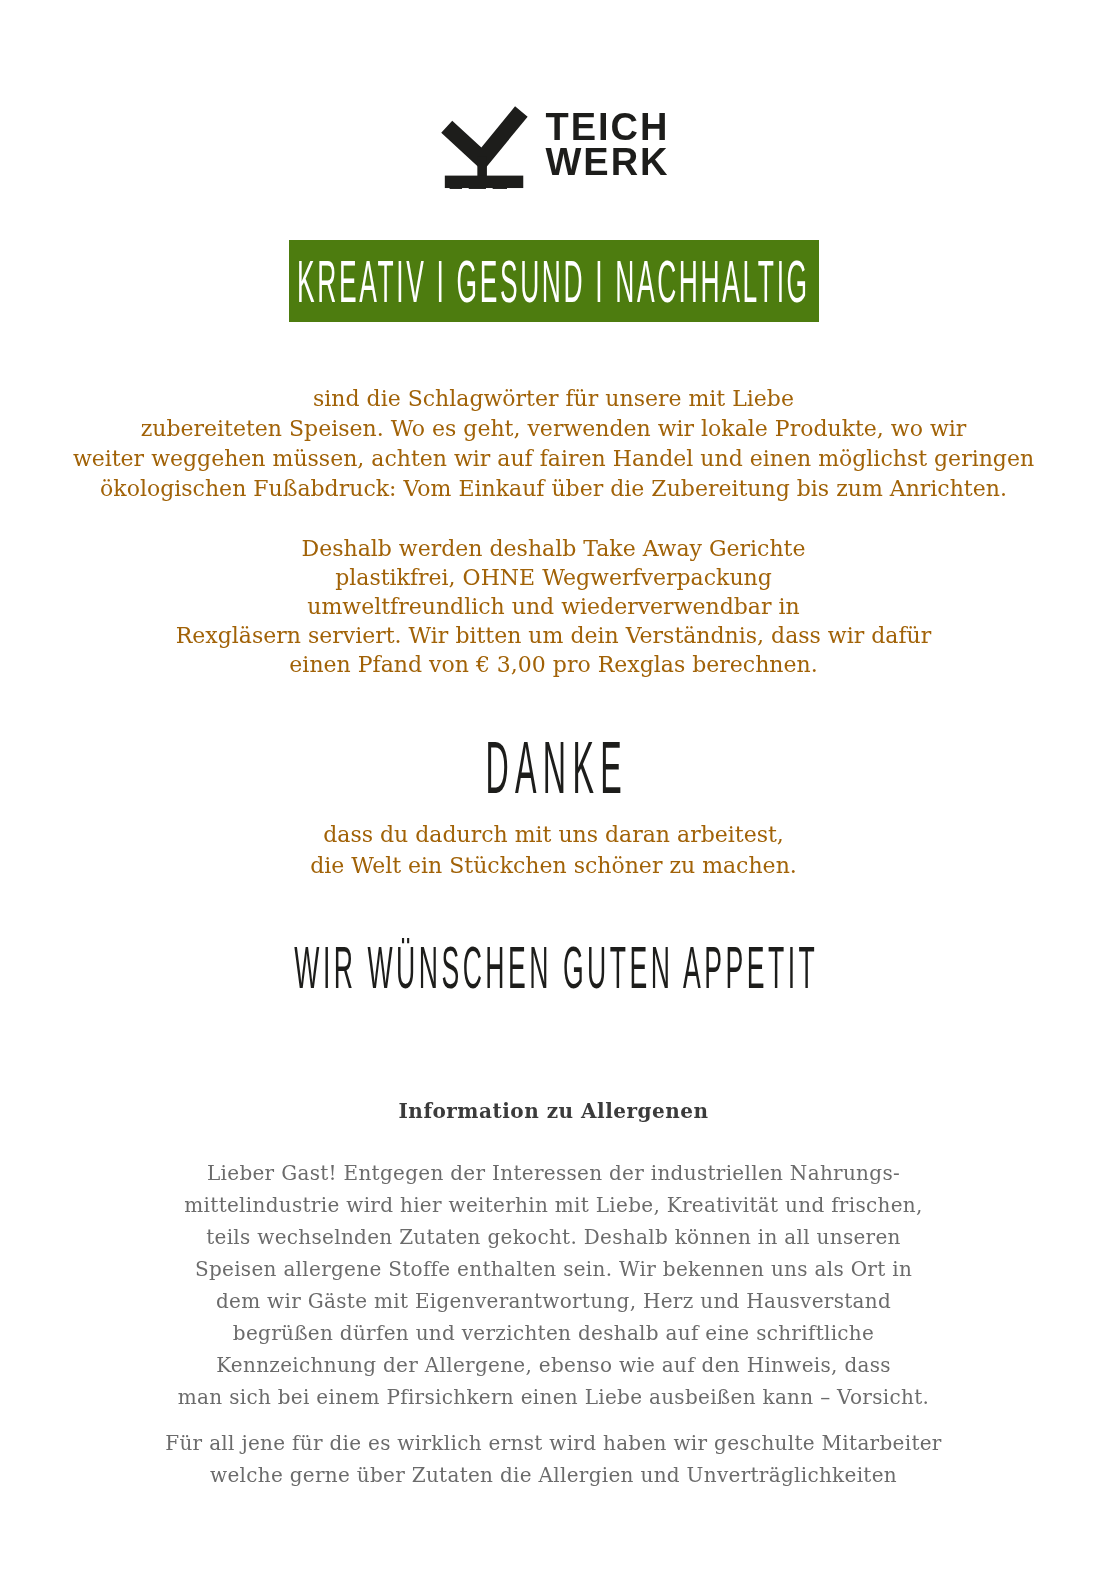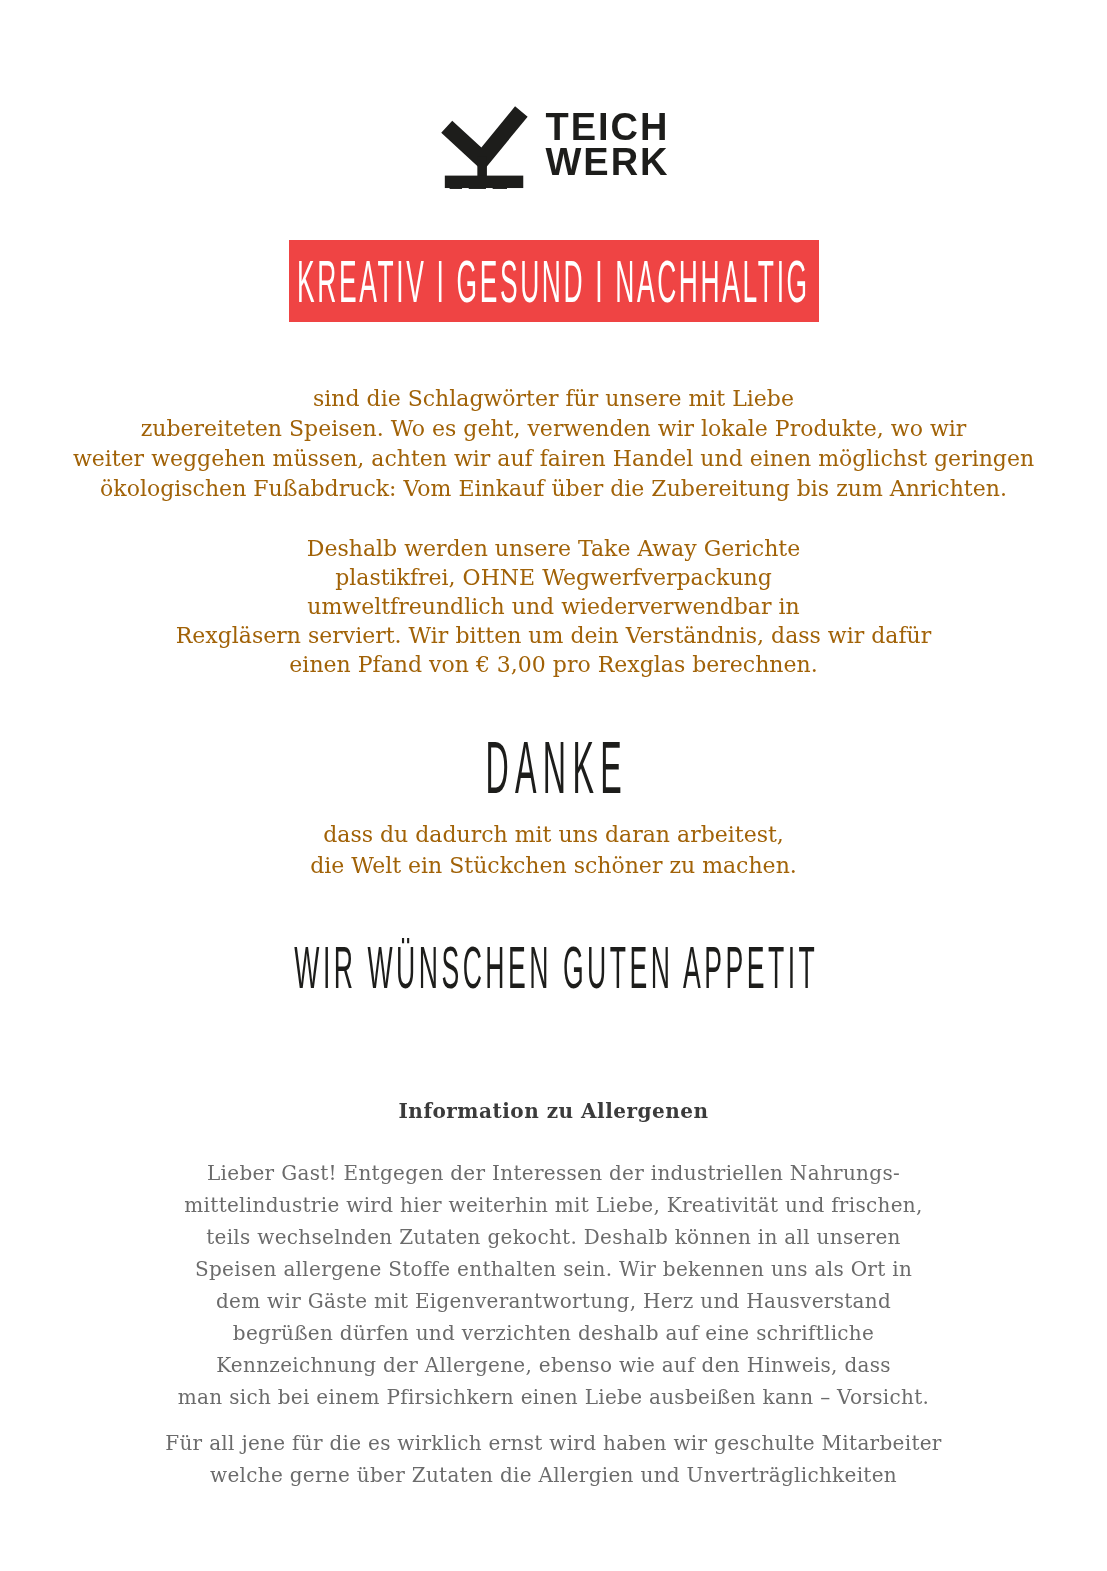--- a/index.html
+++ b/index.html
@@ -23,21 +23,21 @@
     display: flex; flex-direction: column; align-items: flex-start;
     font-family: "Liberation Sans", sans-serif;
     font-weight: 700; font-size: 38px; line-height: 0.92;
     letter-spacing: 2px; color: #1d1d1b;
   }
 
   
   .banner {
     margin: 50px auto 0 auto;
     width: 530px; height: 82px;
-    background: #ef4444;
+    background: #4d7c0f;
     display: flex; align-items: center; justify-content: center;
     overflow: hidden;
   }
   .display-text {
     font-family: "Liberation Sans", sans-serif;
     white-space: nowrap;
     display: inline-block;
   }
   .banner .display-text {
     color: #ffffff; font-size: 40px; letter-spacing: 4px;
@@ -104,21 +104,21 @@
   </div>
 
   <p class="body-para intro">
     <span class="line">sind die Schlagwörter für unsere mit Liebe</span>
     <span class="line">zubereiteten Speisen. Wo es geht, verwenden wir lokale Produkte, wo wir</span>
     <span class="line">weiter weggehen müssen, achten wir auf fairen Handel und einen möglichst geringen</span>
     <span class="line">ökologischen Fußabdruck: Vom Einkauf über die Zubereitung bis zum Anrichten.</span>
   </p>
 
   <p class="body-para takeaway">
-    <span class="line">Deshalb werden unsere Take Away Gerichte</span>
+    <span class="line">Deshalb werden deshalb Take Away Gerichte</span>
     <span class="line">plastikfrei, OHNE Wegwerfverpackung</span>
     <span class="line">umweltfreundlich und wiederverwendbar in</span>
     <span class="line">Rexgläsern serviert. Wir bitten um dein Verständnis, dass wir dafür</span>
     <span class="line">einen Pfand von € 3,00 pro Rexglas berechnen.</span>
   </p>
 
   <div class="display-wrap danke-wrap">
     <span class="display-text">DANKE</span>
   </div>
 

